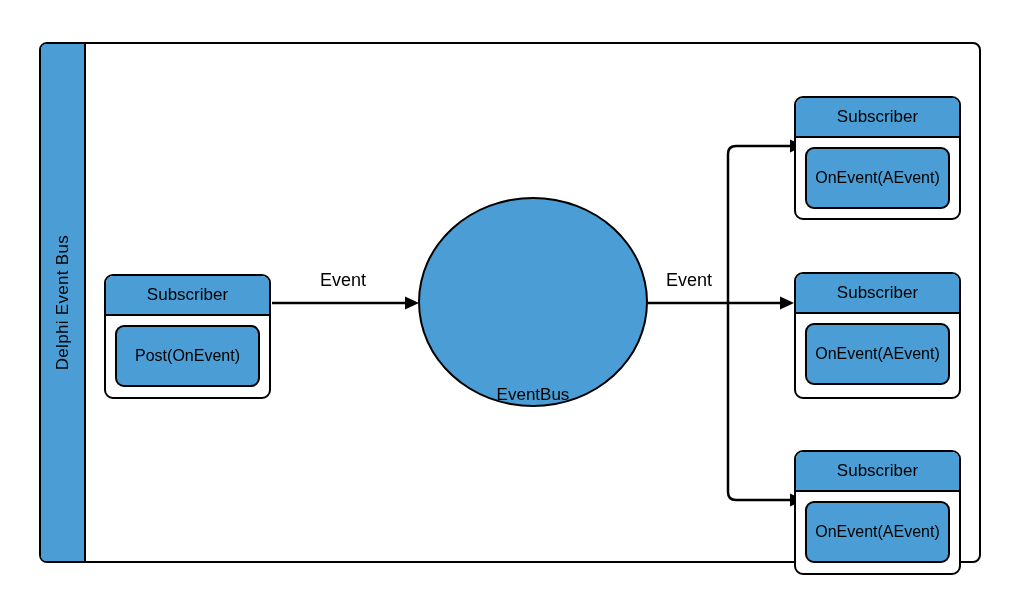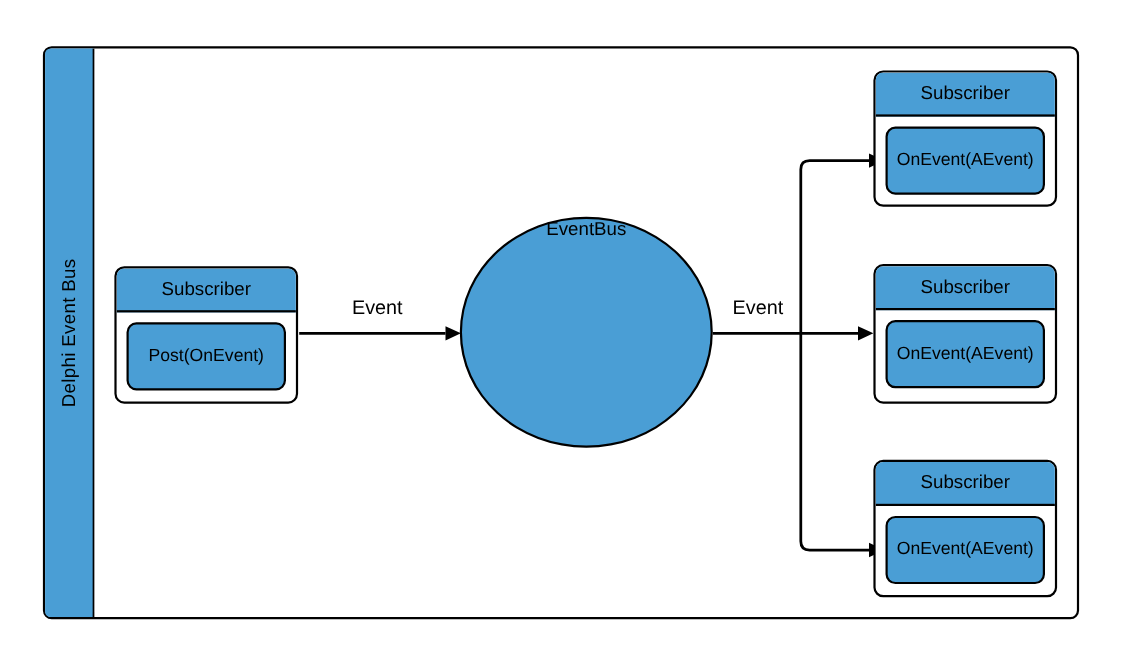--- a/index.html
+++ b/index.html
@@ -50,20 +50,21 @@
     white-space: nowrap;
   }
   
   .node {
     position: absolute;
     box-sizing: border-box;
     border: 2.5px solid #000;
     border-radius: 9px;
     background: #ffffff;
     overflow: hidden;
+    margin-top: 32px;
   }
   .node-header {
     height: 40px;
     background: #4A9ED5;
     border-bottom: 2.5px solid #000;
     box-sizing: border-box;
     display: flex;
     align-items: center;
     justify-content: center;
     font-size: 17px;
@@ -92,21 +93,21 @@
     position: absolute;
     left: 418px;
     top: 197px;
     width: 230px;
     height: 210px;
     background: #4A9ED5;
     border: 2.5px solid #000;
     border-radius: 50%;
     box-sizing: border-box;
     display: flex;
-    align-items: flex-start;
+    align-items: flex-end;
     justify-content: center;
     font-size: 17px;
   }
   
   .arrows {
     position: absolute;
     left: 0;
     top: 0;
     pointer-events: none;
   }

